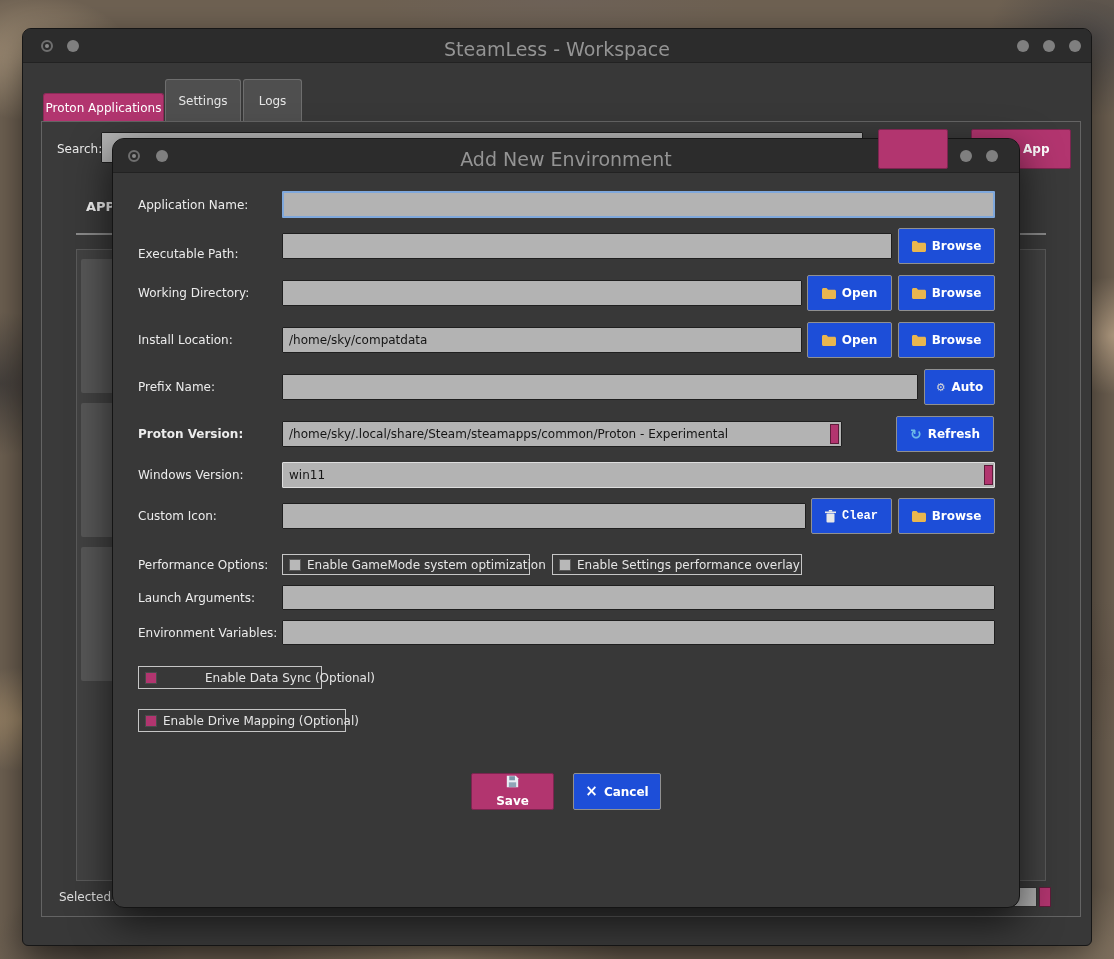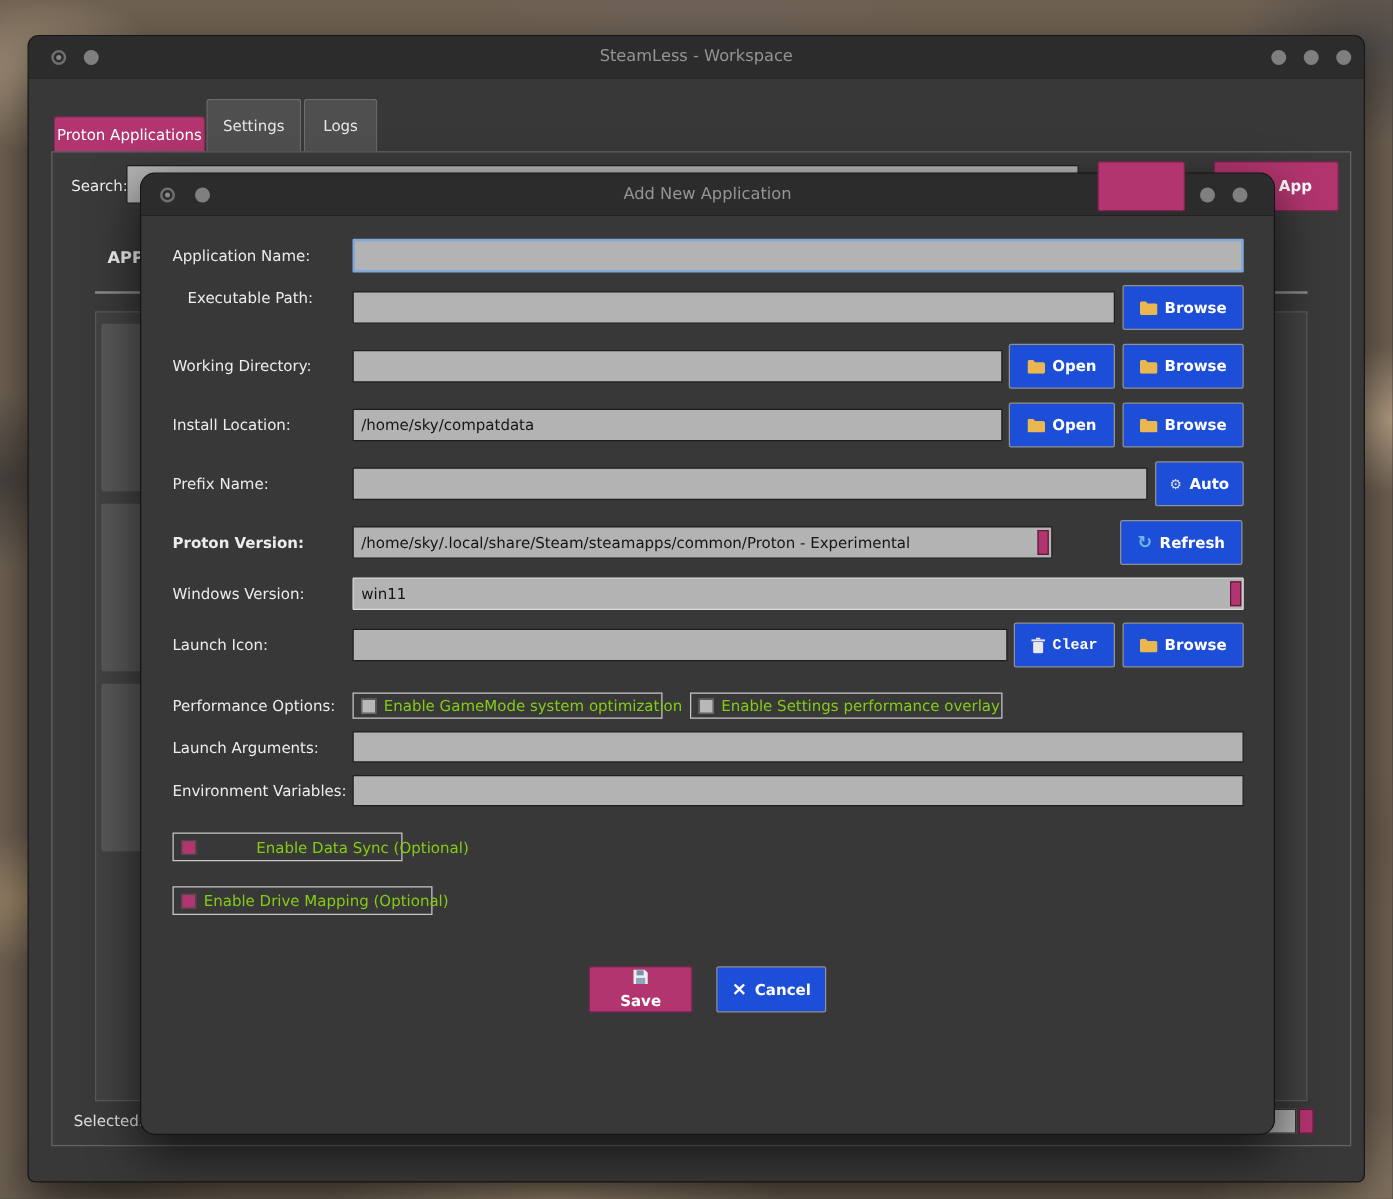--- a/index.html
+++ b/index.html
@@ -27,21 +27,21 @@
     position:absolute; left:22px; top:28px; width:1070px; height:918px;
     background:#383838; border:1px solid #161616; border-radius:9px 9px 6px 6px;
     box-shadow:0 12px 34px rgba(0,0,0,.55);
   }
   .titlebar {
     position:absolute; left:0; top:0; right:0; height:34px;
     background:#2c2c2c; border-radius:8px 8px 0 0; border-bottom:1px solid #222;
   }
   .titlebar .title {
     position:absolute; left:0; right:0; top:9px; text-align:center;
-    font-size:13px; color:#949494;
+    font-size:19px; color:#949494;
   }
   .circle { position:absolute; top:11px; width:12px; height:12px; border-radius:50%; background:#7f7f7f; }
   .circle.ring { background:#2c2c2c; border:2px solid #6f6f6f; }
   .circle.ring::after { content:""; position:absolute; left:2px; top:2px; width:4px; height:4px; border-radius:50%; background:#8a8a8a; }
 
   
   .tab {
     position:absolute; display:flex; align-items:center; justify-content:center;
     font-size:12px; color:#e6e6e6; background:#4f4f4f;
     border:1px solid #6e6e6e; border-bottom:none; border-radius:3px 3px 0 0;
@@ -66,21 +66,21 @@
     position:absolute; display:flex; align-items:center; justify-content:center; gap:6px;
     background:#1d4ed8; border:1px solid #909090; border-radius:2px;
     color:#ffffff; font-size:12px; font-weight:700; cursor:pointer; height:36px;
     font-family:"DejaVu Sans", sans-serif;
   }
   .btn.pink { background:#b2356f; border-color:#7c2550; }
   .glyph { font-size:13px; line-height:13px; }
 
   .chkframe {
     position:absolute; display:flex; align-items:center; gap:6px; padding:0 6px;
-    border:1px solid #c6c6c6; height:21px; color:#84cc16; font-size:12px; white-space:nowrap;
+    border:1px solid #c6c6c6; height:21px; color:#e5e5e5; font-size:12px; white-space:nowrap;
     cursor:pointer;
     justify-content:space-between;
   }
   .chkframe .box { width:12px; height:12px; background:#b8b8b8; border:1px solid #5a5a5a; flex:0 0 auto; }
   .chkframe .box.pink { background:#b2356f; border-color:#4a4a4a; }
   .chkframe.big { height:23px; }
 
   
   .list-item { position:absolute; left:58px; width:860px; height:134px; background:#575757; border-radius:2px; }
 
@@ -129,30 +129,30 @@
   <div class="abs" style="left:984px; top:858px; width:30px; height:20px; background:#b0b0b0; border:1px solid #333;"></div>
   <div class="abs" style="left:1016px; top:858px; width:12px; height:20px; background:#b2356f; border:1px solid #5e1c3a;"></div>
 
   <div class="btn pink" style="left:855px; top:100px; width:70px; height:40px; z-index:50;"></div>
 </div>
 
 <div class="dialog">
   <div class="titlebar">
     <span class="circle ring" style="left:15px;"></span>
     <span class="circle" style="left:43px;"></span>
-    <div class="title">Add New Application</div>
+    <div class="title">Add New Environment</div>
     <span class="circle" style="right:73px;"></span>
     <span class="circle" style="right:47px;"></span>
     <span class="circle" style="right:21px;"></span>
   </div>
 
   <div class="lbl" style="left:25px; top:58px;">Application Name:</div>
   <input class="fld focused" style="left: 169px; top: 52px; width: 713px; height: 27px;" value="">
 
-  <div class="lbl" style="left:25px; top:91px;margin-left:12px;">Executable Path:</div>
+  <div class="lbl" style="left:25px; top:107px;">Executable Path:</div>
   <input class="fld" style="left: 169px; top: 94px; width: 610px;" value="">
   <div class="btn" style="left:785px; top:89px; width:97px;">
     <svg width="14" height="11" viewBox="0 0 14 11">
         <path d="M0 1.5C0 .7.7 0 1.5 0h3l1.6 1.8h6.4c.8 0 1.5.7 1.5 1.5v6.2c0 .8-.7 1.5-1.5 1.5h-11C.7 11 0 10.3 0 9.5z" fill="#e9b64f"></path>
       </svg>
     <span>Browse</span>
   </div>
 
   <div class="lbl" style="left:25px; top:146px;">Working Directory:</div>
   <input class="fld" style="left: 169px; top: 141px; width: 520px;" value="">
@@ -200,21 +200,21 @@
     <span class="glyph" style="color:#6cb9e8; font-weight:700; font-size:14px;">↻</span>
     <span>Refresh</span>
   </div>
 
   <div class="lbl" style="left:25px; top:328px;">Windows Version:</div>
   <div class="fld combo" style="left:169px; top:323px; width:713px; border-color:#dedede;">
     <span>win11</span>
     <span class="strip" style="right:1px;"></span>
   </div>
 
-  <div class="lbl" style="left:25px; top:369px;">Launch Icon:</div>
+  <div class="lbl" style="left:25px; top:369px;">Custom Icon:</div>
   <input class="fld" style="left: 169px; top: 364px; width: 524px;" value="">
   <div class="btn" style="left:698px; top:359px; width:81px;font-family:Liberation Mono, monospace;">
     <svg width="11" height="13" viewBox="0 0 11 13">
         <rect x="1.5" y="3.5" width="8" height="9" rx="1" fill="#e8e8e8"></rect>
         <rect x="0" y="1.5" width="11" height="1.6" fill="#e8e8e8"></rect>
         <rect x="3.8" y="0" width="3.4" height="1.6" fill="#e8e8e8"></rect>
       </svg>
     <span>Clear</span>
   </div>
   <div class="btn" style="left:785px; top:359px; width:97px;">

